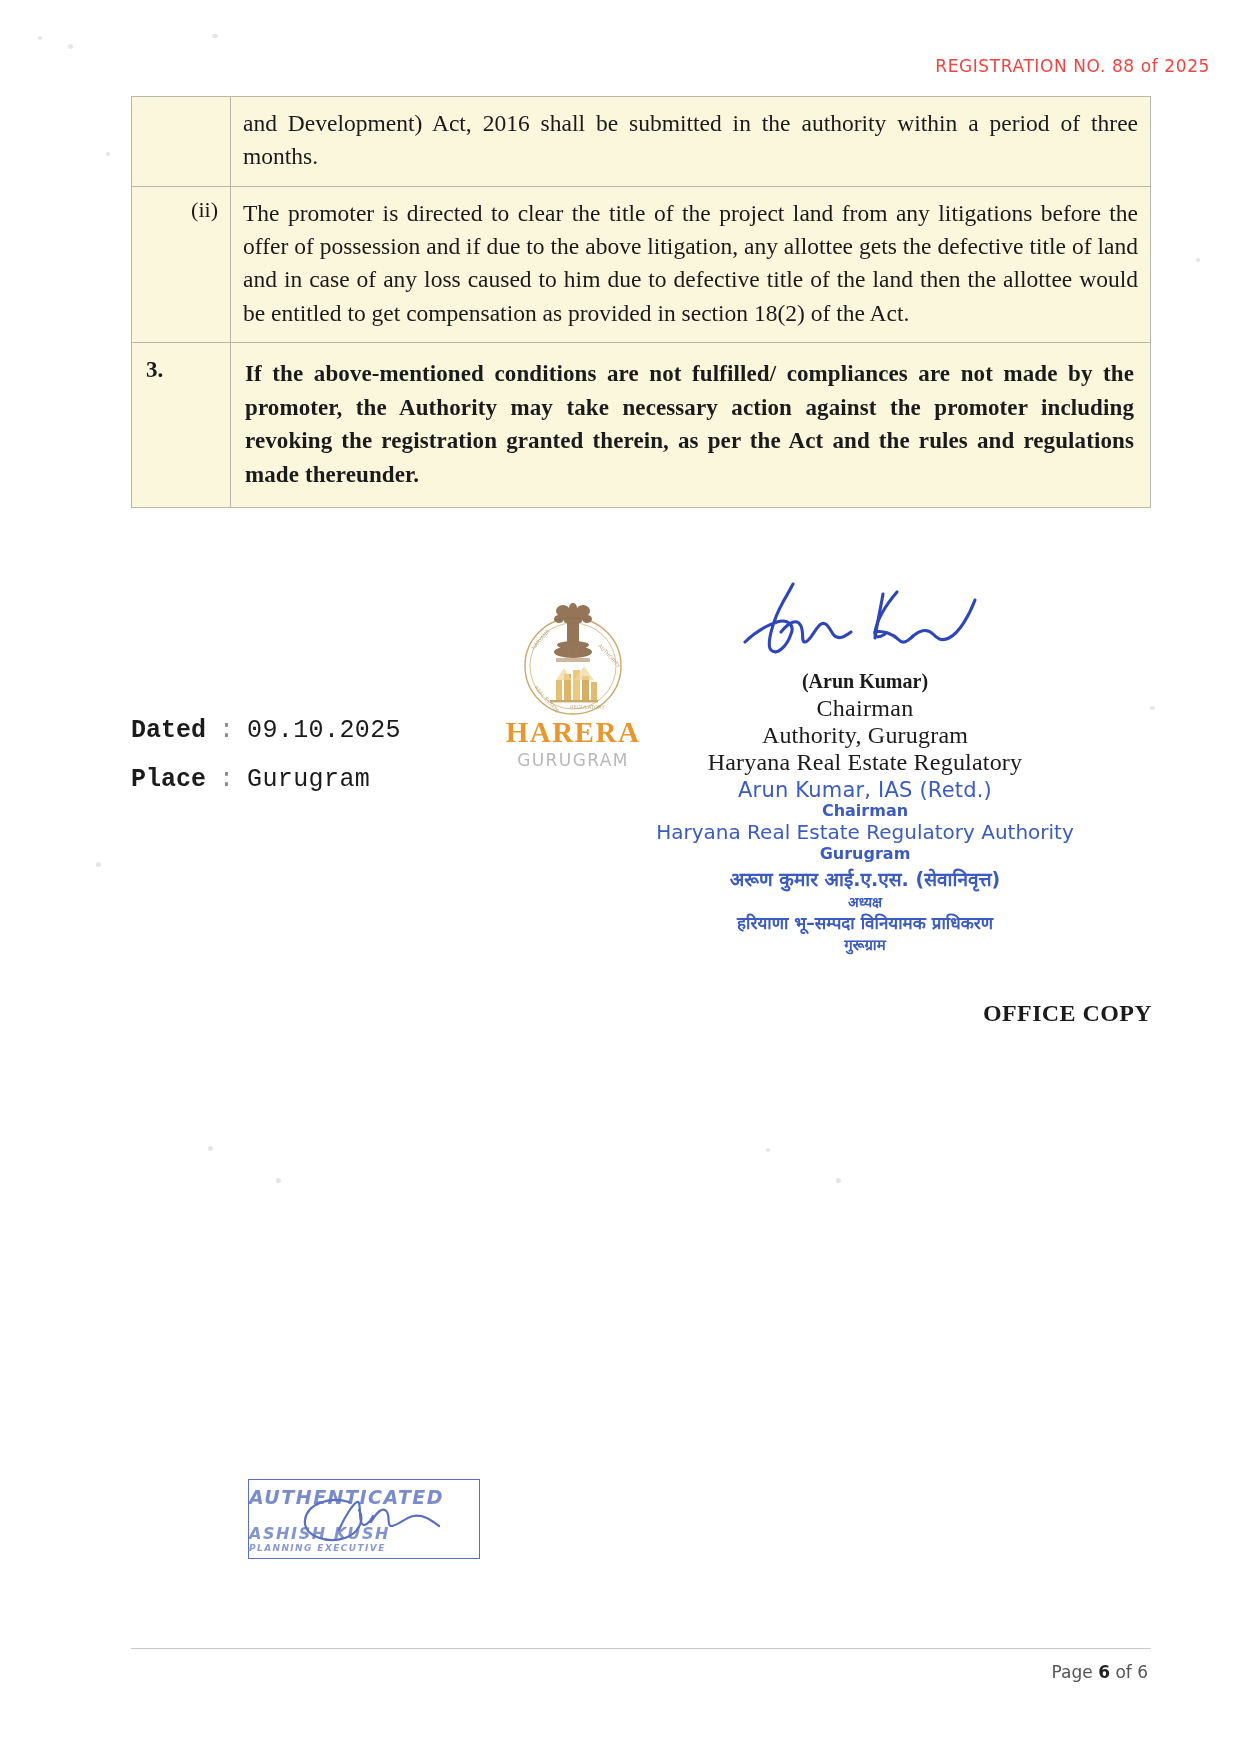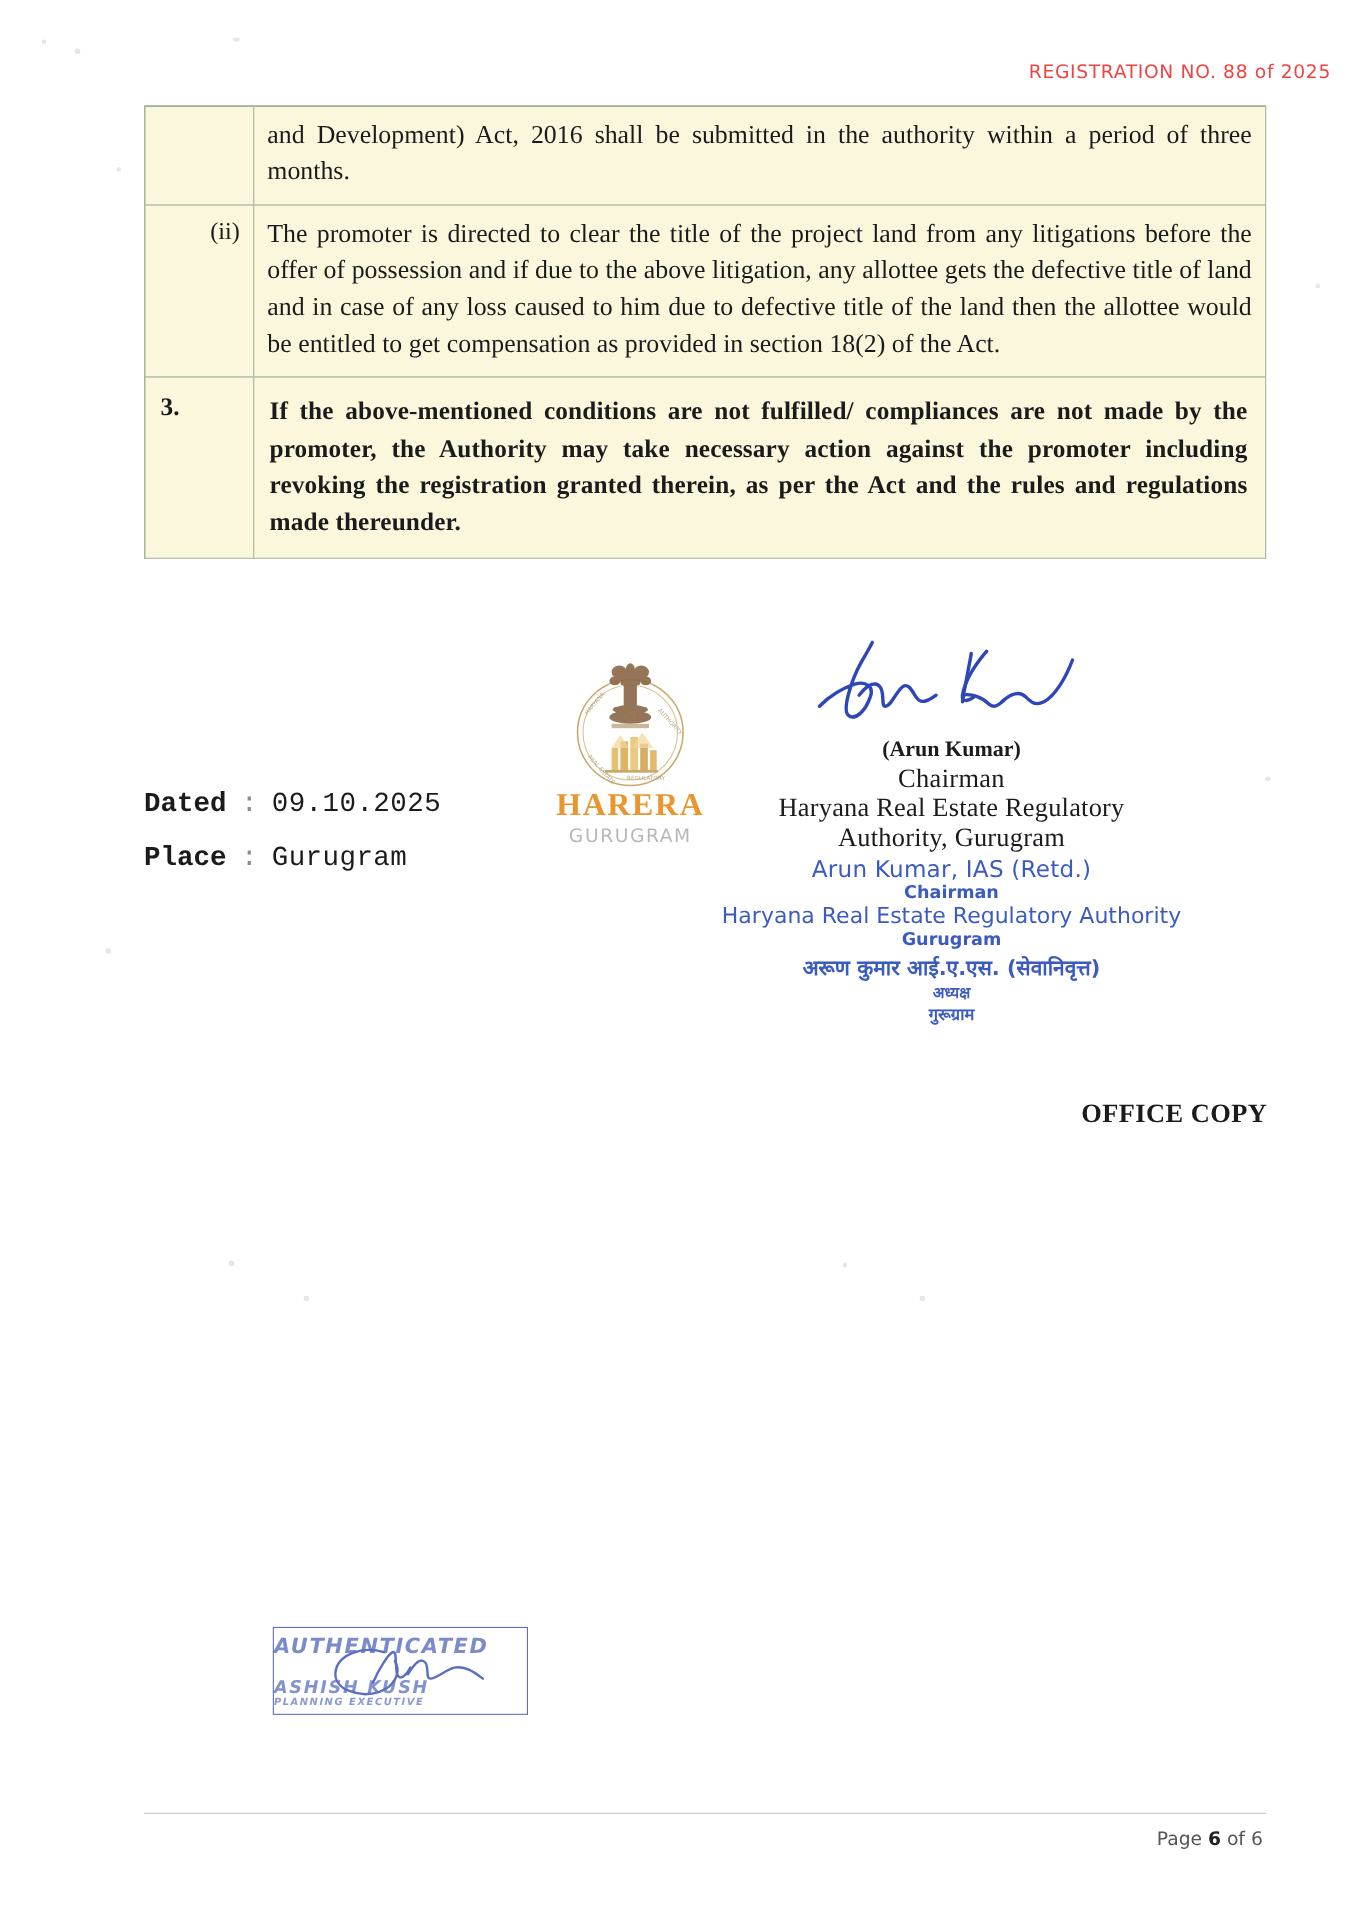--- a/index.html
+++ b/index.html
@@ -18,21 +18,21 @@
     position:absolute; top:56px; right:30px;
     font-family:"DejaVu Sans", sans-serif;
     font-size:17px; letter-spacing:.6px;
     color:#ef4444;
   }
 
   
   .doc-table {
     position:absolute; left:131px; top:96px; width:1020px;
     border-collapse:collapse;
-    background:#15803d;
+    background:#bef264;
     table-layout:fixed;
   }
   .doc-table td {
     border:1px solid #b9b9a8;
     background:#fbf7dc;
     vertical-align:top;
     padding:10px 12px 12px 12px;
   }
   .col-label { width:74px; text-align:right; }
   .cell-text {
@@ -243,30 +243,31 @@
       <path d="M20 66 C28 58, 40 50, 52 46 C62 43, 70 48, 66 58 C62 70, 52 80, 46 74 C41 69, 48 44, 58 26 C62 19, 66 12, 68 8"></path>
       <path d="M56 56 C64 46, 72 42, 76 50 C79 57, 76 66, 80 66 C85 66, 90 52, 96 48 C101 45, 104 52, 108 58 C112 64, 118 62, 126 56"></path>
       <path d="M150 62 C152 48, 156 30, 158 18"></path>
       <path d="M172 16 C160 30, 152 44, 150 56 C149 62, 154 62, 160 58"></path>
       <path d="M150 56 C158 54, 168 58, 174 64 C178 68, 182 66, 188 60"></path>
       <path d="M186 62 C194 54, 202 52, 208 58 C212 62, 216 66, 224 62 C234 57, 244 40, 250 24"></path>
     </g>
   </svg>
   <div class="sig-name">(Arun Kumar)</div>
   <div class="sig-role">Chairman</div>
+  <div class="sig-org">Authority, Gurugram</div>
   <div class="sig-org">Haryana Real Estate Regulatory</div>
-  <div class="sig-org">Authority, Gurugram</div>
 
   <div class="dsc">
     <div class="dsc-l1">Arun Kumar, IAS (Retd.)</div>
     <div class="dsc-l2">Chairman</div>
     <div class="dsc-l3">Haryana Real Estate Regulatory Authority</div>
     <div class="dsc-l4">Gurugram</div>
     <div class="dsc-hi1">अरूण कुमार आई.ए.एस. (सेवानिवृत्त)</div>
     <div class="dsc-hi2">अध्यक्ष</div>
+    <div class="dsc-hi3">हरियाणा भू–सम्पदा विनियामक प्राधिकरण</div>
     <div class="dsc-hi4">गुरूग्राम</div>
   </div>
 </div>
 
 <div class="office-copy">OFFICE COPY</div>
 
 <div class="auth-stamp">
   <svg class="auth-sig" width="190" height="66" viewBox="0 0 190 66" xmlns="http://www.w3.org/2000/svg">
     <g fill="none" stroke="#5a6fc0" stroke-width="2.2" stroke-linecap="round">
       <path d="M78 16 C58 10, 36 18, 34 34 C32 50, 56 58, 74 52 C88 47, 94 34, 88 24"></path>

